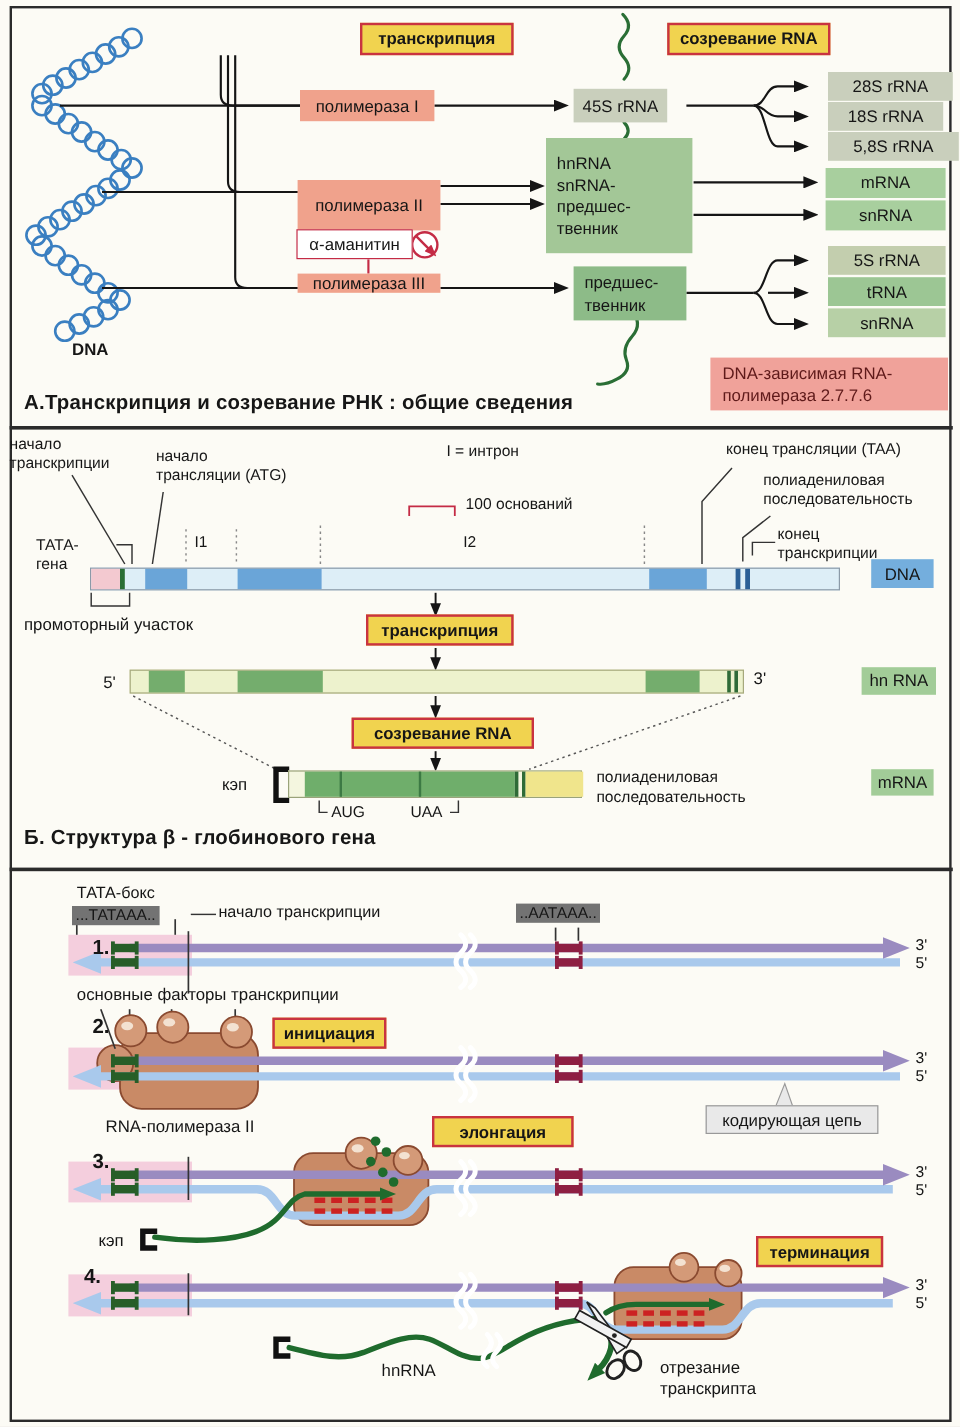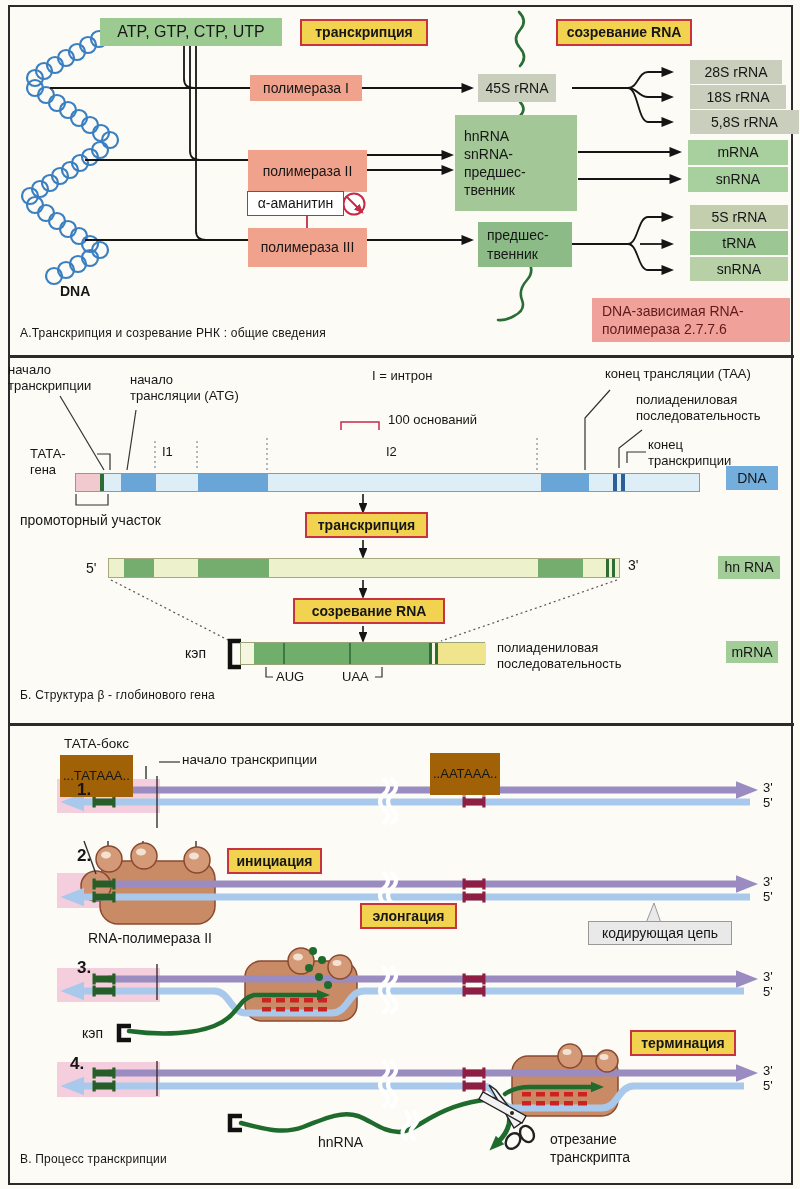--- a/index.html
+++ b/index.html
@@ -2,35 +2,35 @@
 <html><head>
 <meta charset="utf-8">
 <style>
   html,body{margin:0;padding:0;background:#e9e7e1}
   .page{position:relative;width:800px;height:1189px;background:#fcfbf5;font-family:"Liberation Sans",sans-serif;color:#161616;overflow:hidden}
   .frame{position:absolute;left:8px;top:5px;width:781px;height:1176px;border:2.5px solid #2b2b2b;pointer-events:none}
   .hr{position:absolute;left:8px;width:786px;height:2.5px;background:#2b2b2b}
   svg.art{position:absolute;left:0;top:0}
   .lbl{position:absolute;font-size:13px;line-height:1.25;white-space:pre-line}
   .l14{font-size:14px}
-  .title{position:absolute;font-size:12px;font-weight:normal;letter-spacing:.2px}
+  .title{position:absolute;font-size:17px;font-weight:bold;letter-spacing:.2px}
   .num{position:absolute;font-size:17px;font-weight:600}
   .box{position:absolute;display:flex;align-items:center;justify-content:center;font-size:14px;text-align:center;box-sizing:border-box;line-height:1.3}
   .ybox{background:#f1d34f;border:2.5px solid #c93340;font-weight:600}
   .pkbox{background:#f0a28c}
   .grbox{background:#c9cfbc}
   .gnbox{background:#a8cf9e}
   .amanbox{background:#fff;border:1.6px solid #c42b45}
   .leftbox{justify-content:flex-start;text-align:left;white-space:pre-line}
   .bar{position:absolute;box-sizing:border-box}
   .seg{position:absolute;top:0;bottom:0}
   #dnabar{left:75px;top:473px;width:625px;height:19px;background:#ddeef7;border:1px solid #8b9aa8}
   #hnbar{left:108px;top:558px;width:512px;height:20px;background:#edf2cd;border:1px solid #a6a97c}
   #mrbar{left:240px;top:642px;width:245px;height:23px;background:#f4f6df;border:1px solid #9aa37a}
-  .pinktag{background:#a16207;padding:13px 3px}
+  .pinktag{background:#737373;padding:0 3px}
 </style>
 </head>
 <body>
 
 <div class="page">
 
   <svg class="art" width="800" height="1189" viewBox="0 0 800 1189">
     <defs>
       <marker id="mBlack" viewBox="0 0 10 8" refX="2" refY="4" markerWidth="7" markerHeight="5.6" orient="auto">
           <path d="M0,0L10,4L0,8Z" fill="#151515"></path>
@@ -301,47 +301,44 @@
       <circle cx="512" cy="1113" r="2" fill="#222"></circle>
     </g>
 
     <polygon points="646,923 654,903 661,923" fill="#e9e9e9" stroke="#999" stroke-width="1"></polygon>
   </svg>
 
   <div class="frame"></div>
   <div class="hr" style="top:355px"></div>
   <div class="hr" style="top:723px"></div>
 
-  <div class="box" style="left:100px;top:18px;width:182px;height:28px;background:#9ccb92;font-size:16px">
-      <span>ATP, GTP, CTP, UTP</span>
-    </div>
   <div class="box ybox" style="left:300px;top:19px;width:128px;height:27px">
       <span>транскрипция</span>
     </div>
   <div class="box ybox" style="left:556px;top:19px;width:136px;height:27px">
       <span>созревание RNA</span>
     </div>
 
   <div class="box pkbox" style="left:250px;top:75px;width:112px;height:26px">
       <span>полимераза I</span>
     </div>
   <div class="box pkbox" style="left:248px;top:150px;width:119px;height:42px">
       <span>полимераза II</span>
     </div>
   <div class="box amanbox" style="left:247px;top:191px;width:97px;height:25px">
       <span>α-аманитин</span>
     </div>
-  <div class="box pkbox" style="left:248px;top:228px;width:119px;height:39px">
+  <div class="box pkbox" style="left:248px;top:228px;width:119px;height:16px">
       <span>полимераза III</span>
     </div>
 
   <div class="box grbox" style="left:478px;top:74px;width:78px;height:28px">
       <span>45S rRNA</span>
     </div>
-  <div class="box grbox" style="left:690px;top:60px;width:92px;height:24px">
+  <div class="box grbox" style="left:690px;top:60px;width:104px;height:24px">
       <span>28S rRNA</span>
     </div>
   <div class="box grbox" style="left:690px;top:85px;width:96px;height:24px">
       <span>18S rRNA</span>
     </div>
   <div class="box grbox" style="left:690px;top:110px;width:109px;height:24px">
       <span>5,8S rRNA</span>
     </div>
 
   <div class="box leftbox" style="left:455px;top:115px;width:122px;height:96px;background:#a3c797;padding-left:9px"><span>hnRNA
@@ -449,32 +446,32 @@
 
   <div class="lbl" style="left:763px;top:780px">3'</div>
   <div class="lbl" style="left:763px;top:795px">5'</div>
   <div class="lbl" style="left:763px;top:874px">3'</div>
   <div class="lbl" style="left:763px;top:889px">5'</div>
   <div class="lbl" style="left:763px;top:969px">3'</div>
   <div class="lbl" style="left:763px;top:984px">5'</div>
   <div class="lbl" style="left:763px;top:1063px">3'</div>
   <div class="lbl" style="left:763px;top:1078px">5'</div>
 
+  <div class="lbl" style="left:64px;top:820px;font-size:14px">основные факторы транскрипции</div>
   <div class="box ybox" style="left:227px;top:848px;width:95px;height:26px">
       <span>инициация</span>
     </div>
   <div class="lbl" style="left:88px;top:930px;font-size:14px">RNA-полимераза II</div>
   <div class="box" style="left:588px;top:921px;width:144px;height:24px;background:#e9e9e9;border:1px solid #999">
       <span>кодирующая цепь</span>
     </div>
-  <div class="box ybox" style="left:360px;top:903px;width:97px;height:26px">
+  <div class="box ybox" style="left:360px;top:930px;width:118px;height:26px">
       <span>элонгация</span>
     </div>
   <div class="lbl l14" style="left:82px;top:1025px">кэп</div>
   <div class="box ybox" style="left:630px;top:1030px;width:106px;height:26px">
       <span>терминация</span>
     </div>
   <div class="lbl l14" style="left:318px;top:1134px">hnRNA</div>
   <div class="lbl" style="left:550px;top:1131px;font-size:14px">отрезание
 транскрипта</div>
-  <div class="title" style="left:20px;top:1152px">В. Процесс транскрипции</div>
 
 </div>
 
 </body></html>

